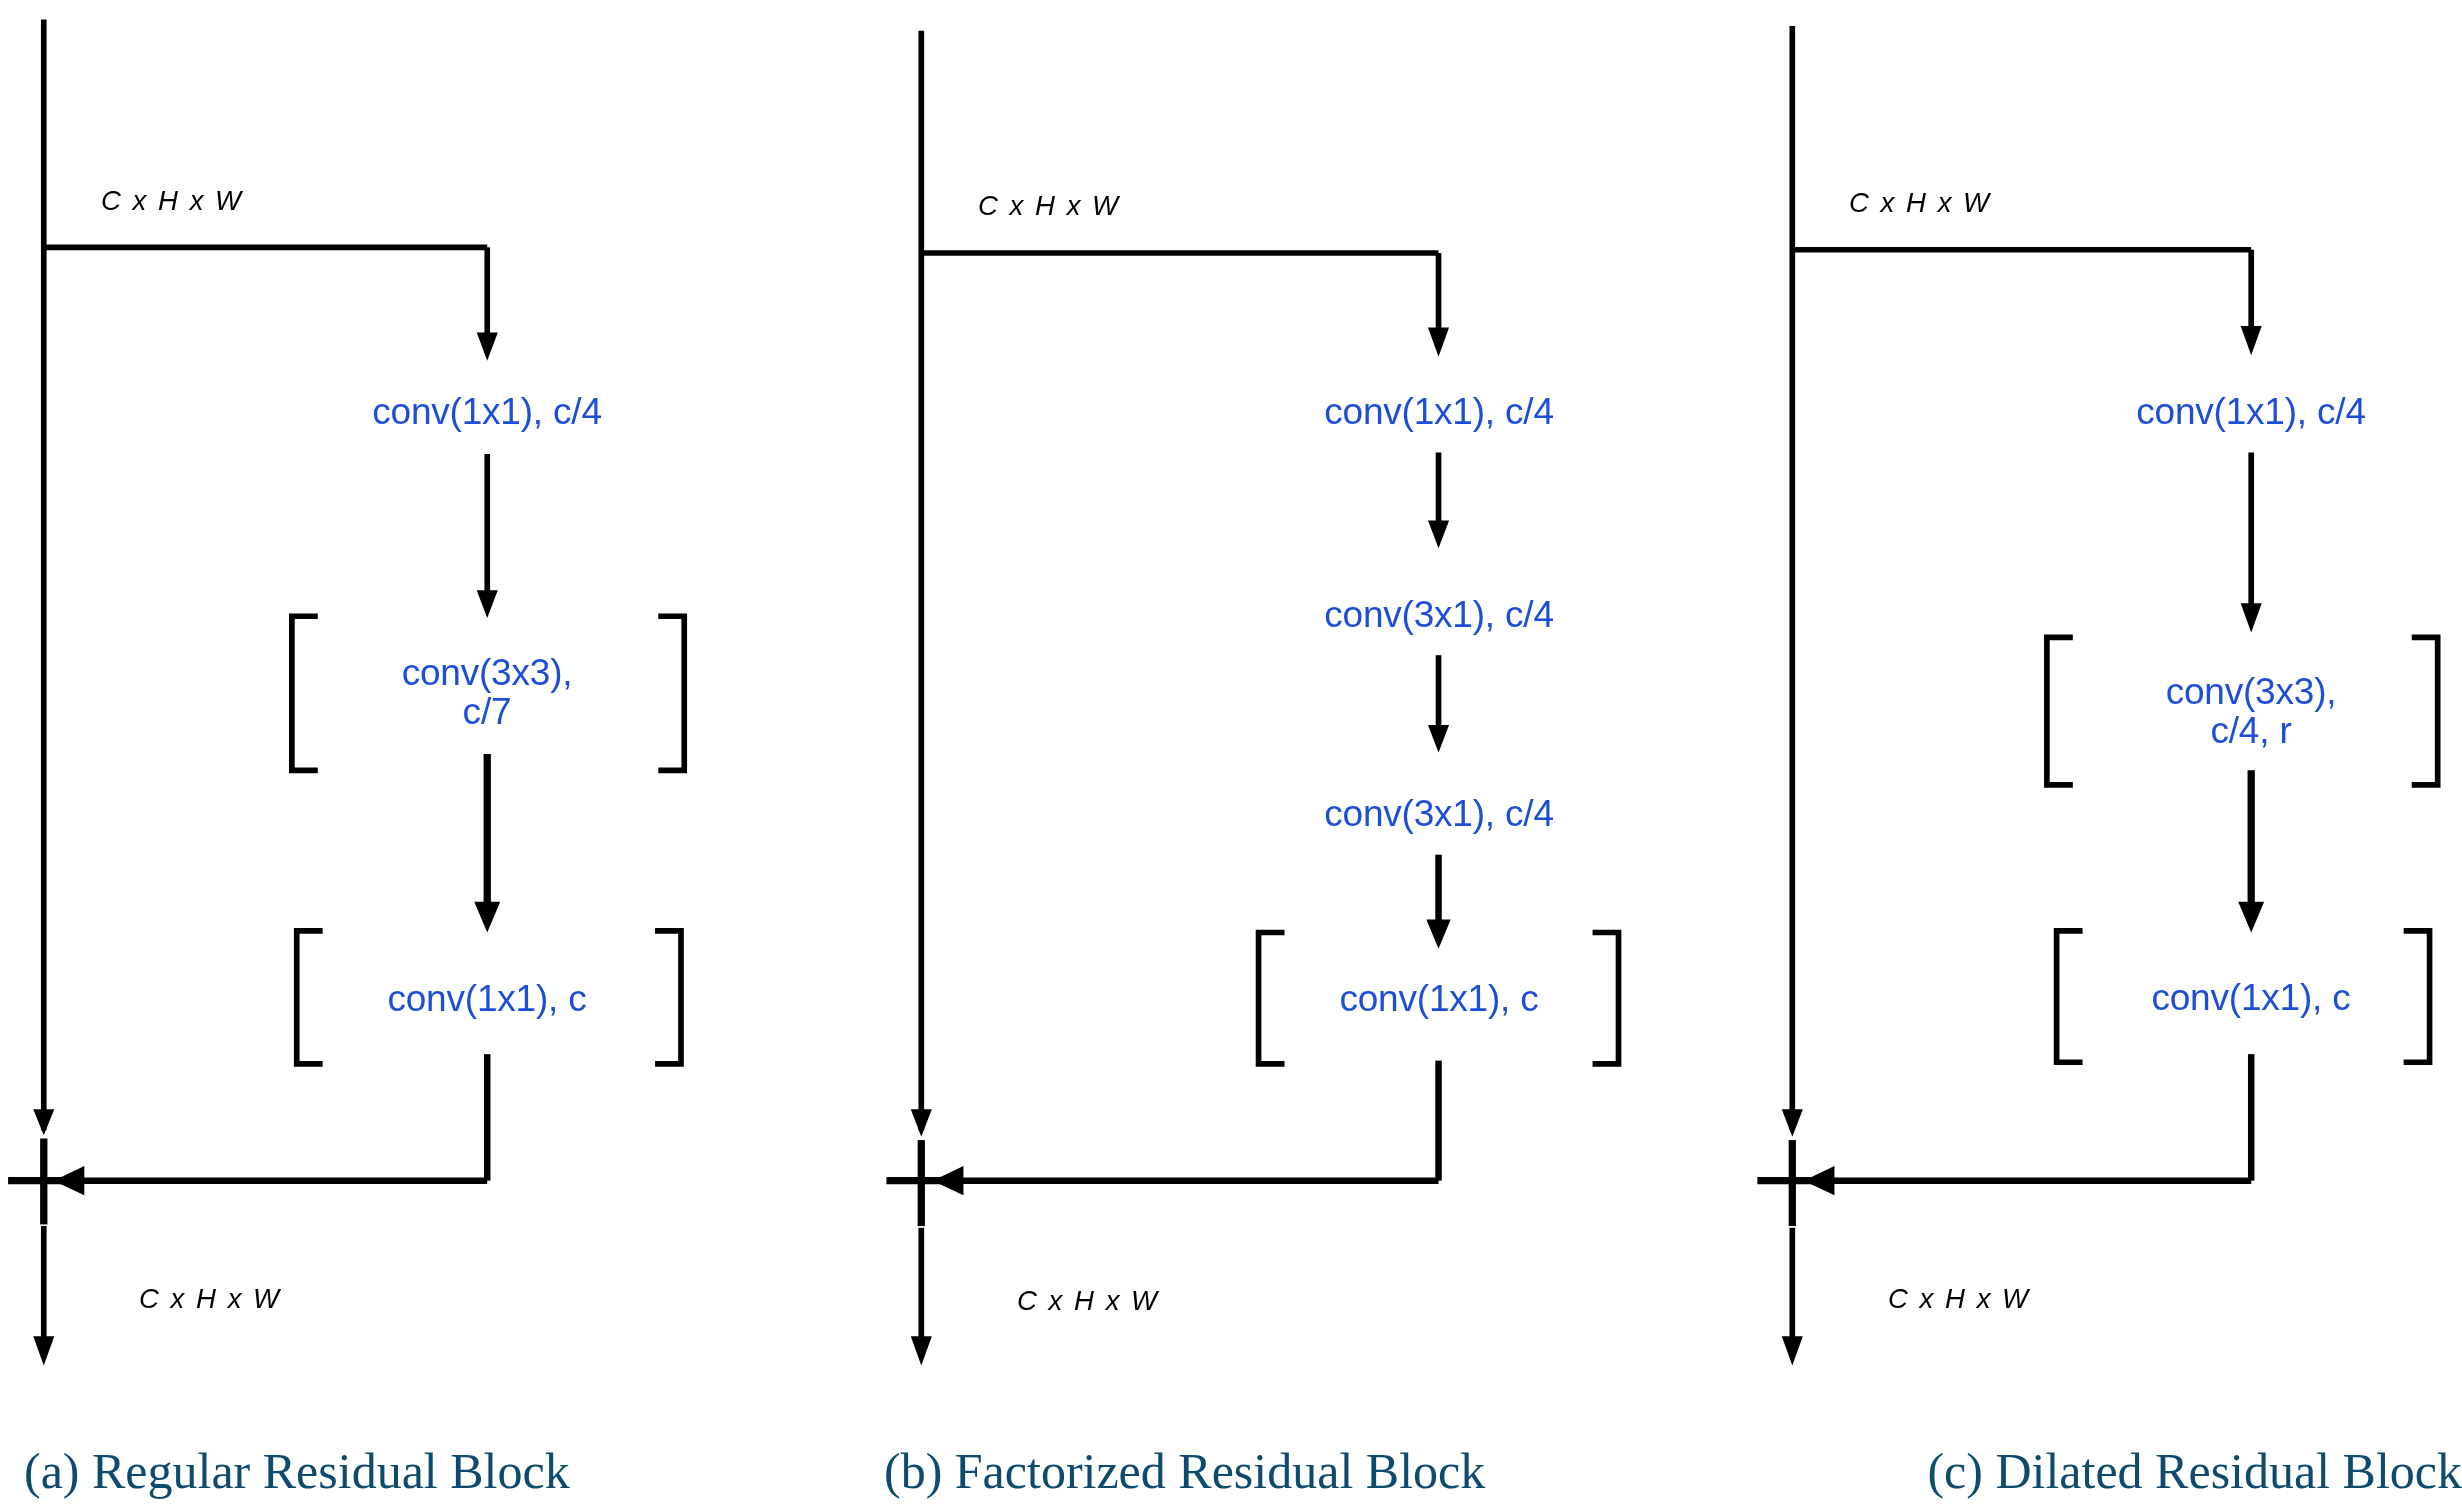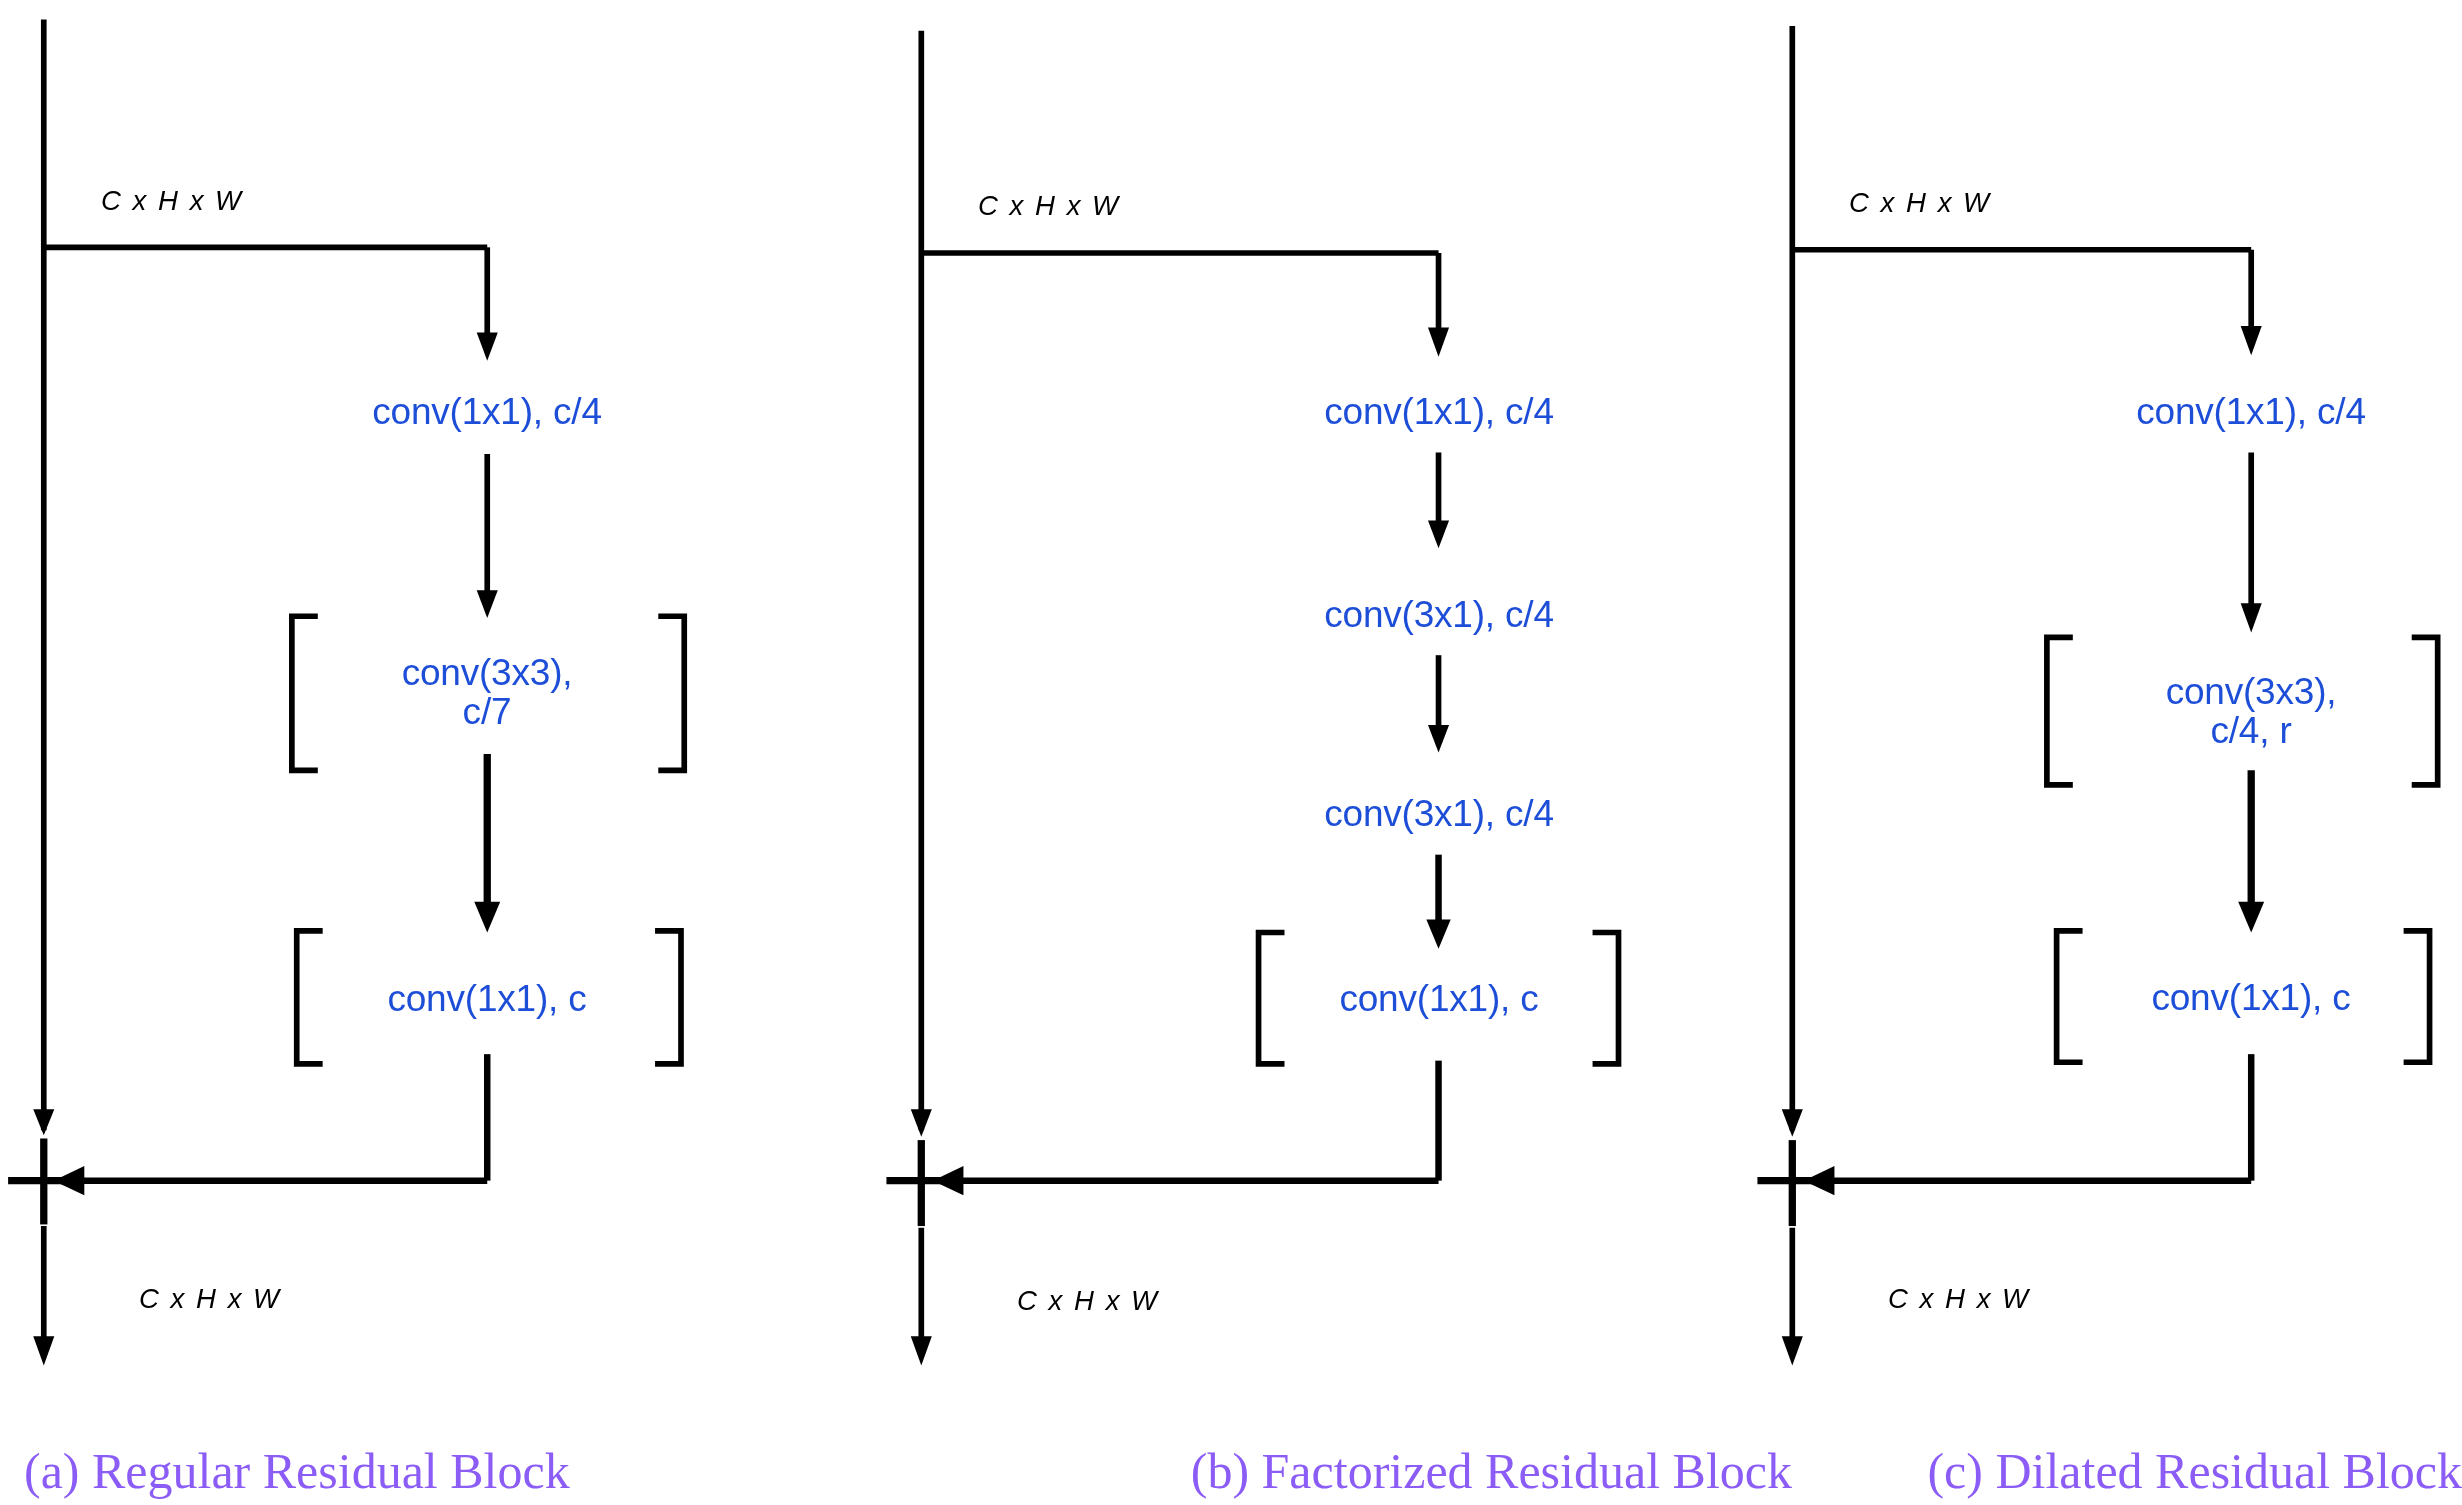--- a/index.html
+++ b/index.html
@@ -60,25 +60,25 @@
   }
 
   
   .caption {
     position: absolute;
     bottom: 4.9px;
     left: 0;
     width: 100%;
     font-family: "Liberation Serif", serif;
     font-size: 50px;
-    color: #8b5cf6;
+    color: #0c4a6e;
     white-space: nowrap;
   }
   #cap-a { text-align: left; padding-left: 24px; }
-  #cap-b { text-align: right; padding-left: 0px; }
+  #cap-b { text-align: left; padding-left: 0px; }
   #cap-c { text-align: right; padding-left: 0px; }
 </style>
 </head>
 <body>
 
 <div id="root">
 
   <div class="panel" id="panel-a">
     <svg class="svg-layer" viewBox="0 0 1120 1856" preserveAspectRatio="none">
       <defs>

